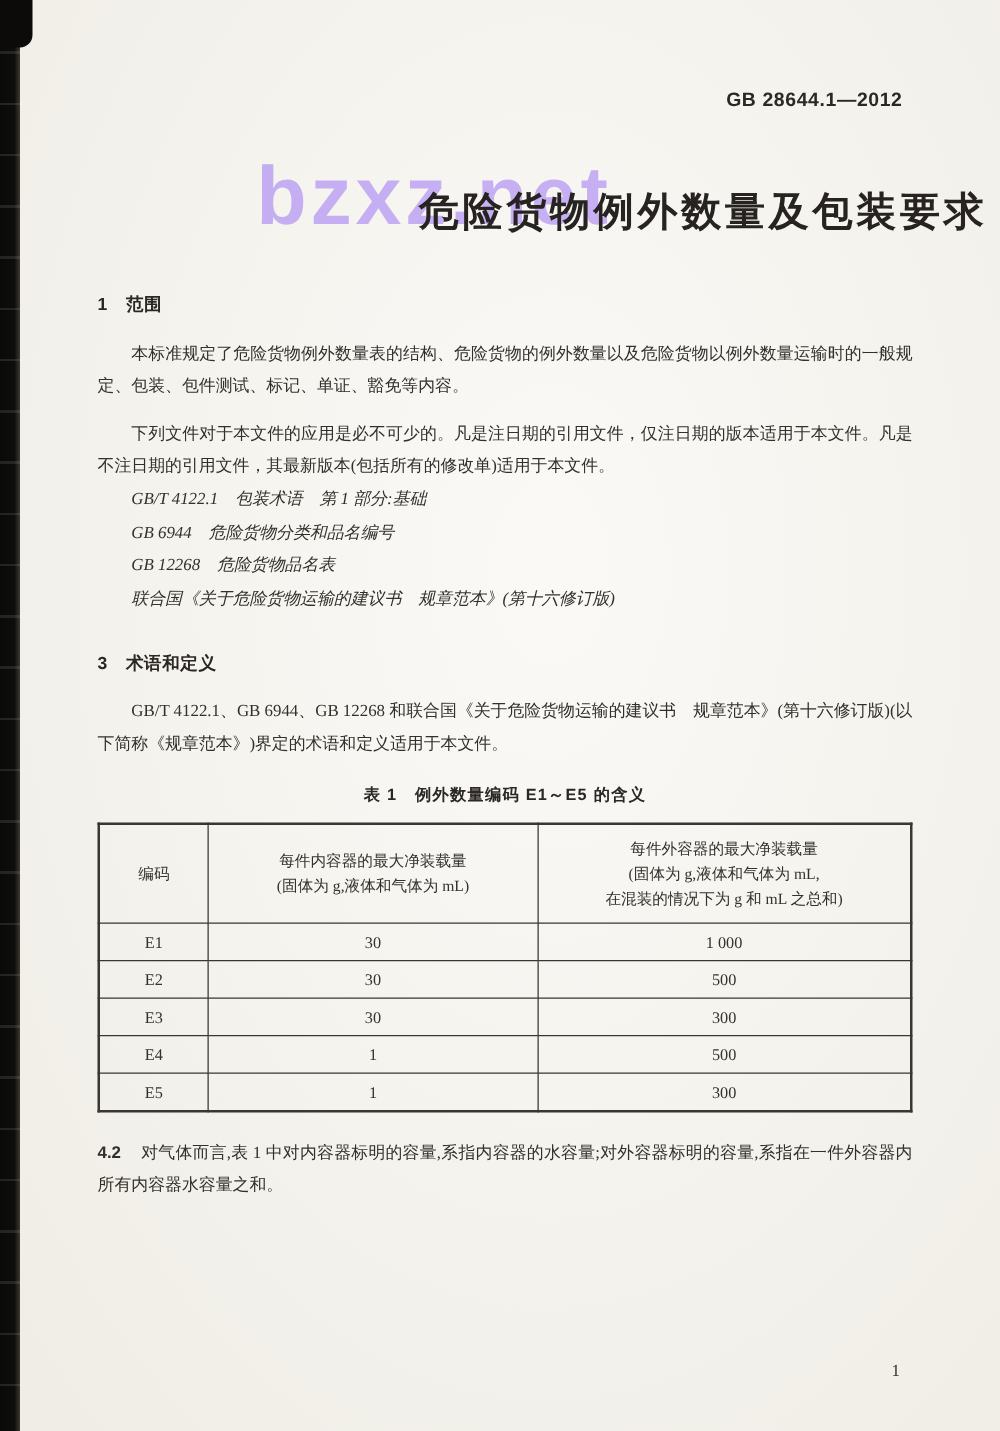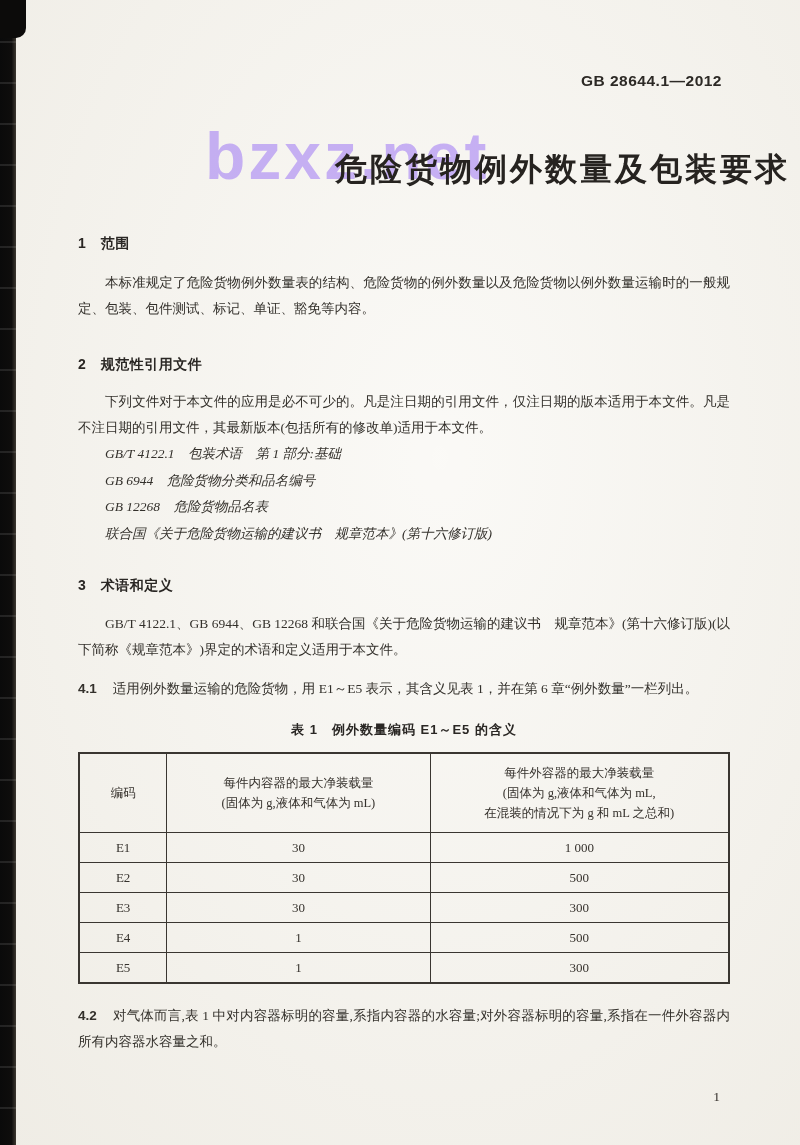--- a/index.html
+++ b/index.html
@@ -99,34 +99,30 @@
 
 <div class="watermark">bzxz.net</div>
 <div class="std-number">GB 28644.1—2012</div>
 <h1 class="doc-title">危险货物例外数量及包装要求</h1>
 
 <div class="body-text">
 
   <h2 class="sec-heading mt-s1h">1　范围</h2>
   <p class="para mt-s1p">本标准规定了危险货物例外数量表的结构、危险货物的例外数量以及危险货物以例外数量运输时的一般规定、包装、包件测试、标记、单证、豁免等内容。</p>
 
-  <h2 class="sec-heading mt-s2h">2　规范性引用文件</h2>
   <p class="para mt-s2p">下列文件对于本文件的应用是必不可少的。凡是注日期的引用文件，仅注日期的版本适用于本文件。凡是不注日期的引用文件，其最新版本(包括所有的修改单)适用于本文件。</p>
   <p class="ref-line">GB/T 4122.1　包装术语　第 1 部分:基础</p>
   <p class="ref-line">GB 6944　危险货物分类和品名编号</p>
   <p class="ref-line">GB 12268　危险货物品名表</p>
   <p class="ref-line">联合国《关于危险货物运输的建议书　规章范本》(第十六修订版)</p>
 
   <h2 class="sec-heading mt-s3h">3　术语和定义</h2>
   <p class="para mt-s3p">GB/T 4122.1、GB 6944、GB 12268 和联合国《关于危险货物运输的建议书　规章范本》(第十六修订版)(以下简称《规章范本》)界定的术语和定义适用于本文件。</p>
 
 
-  <p class="num-para mt-41">
-    <span class="pnum">4.1</span><span>适用例外数量运输的危险货物，用 E1～E5 表示，其含义见表 1，并在第 6 章“例外数量”一栏列出。</span>
-  </p>
 
   <p class="tbl-caption mt-cap">表 1　例外数量编码 E1～E5 的含义</p>
 
   <table class="t1 mt-tbl">
     <colgroup>
         <col class="c-code">
         <col class="c-inner">
         <col class="c-outer">
       </colgroup>
     <thead>

